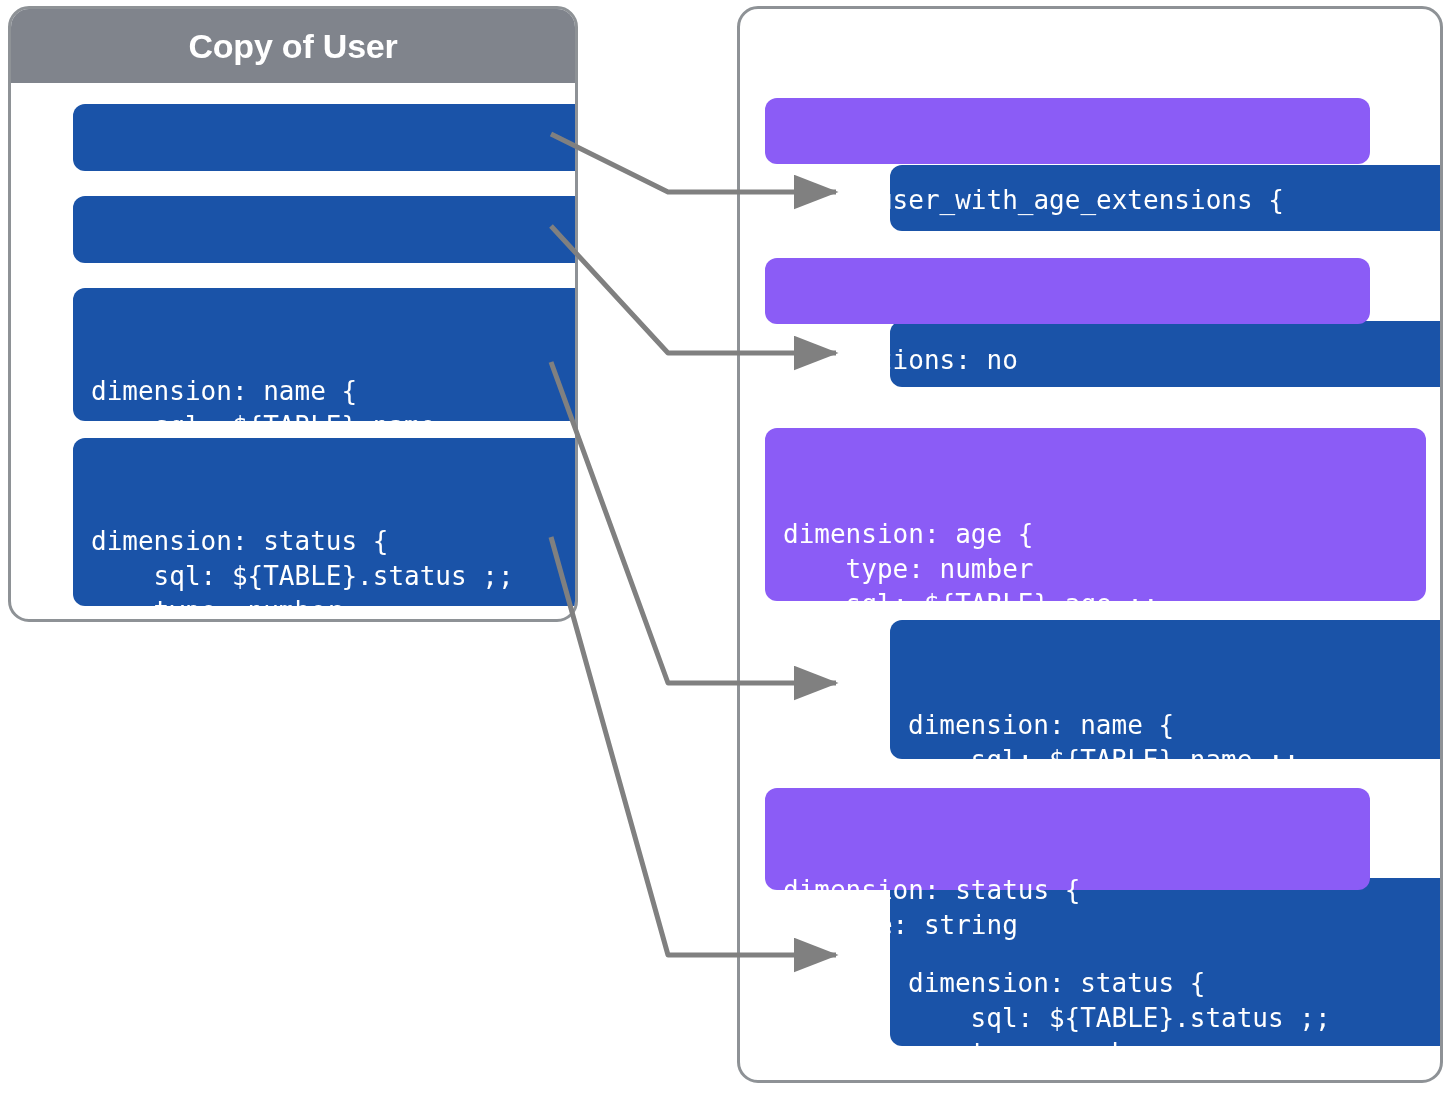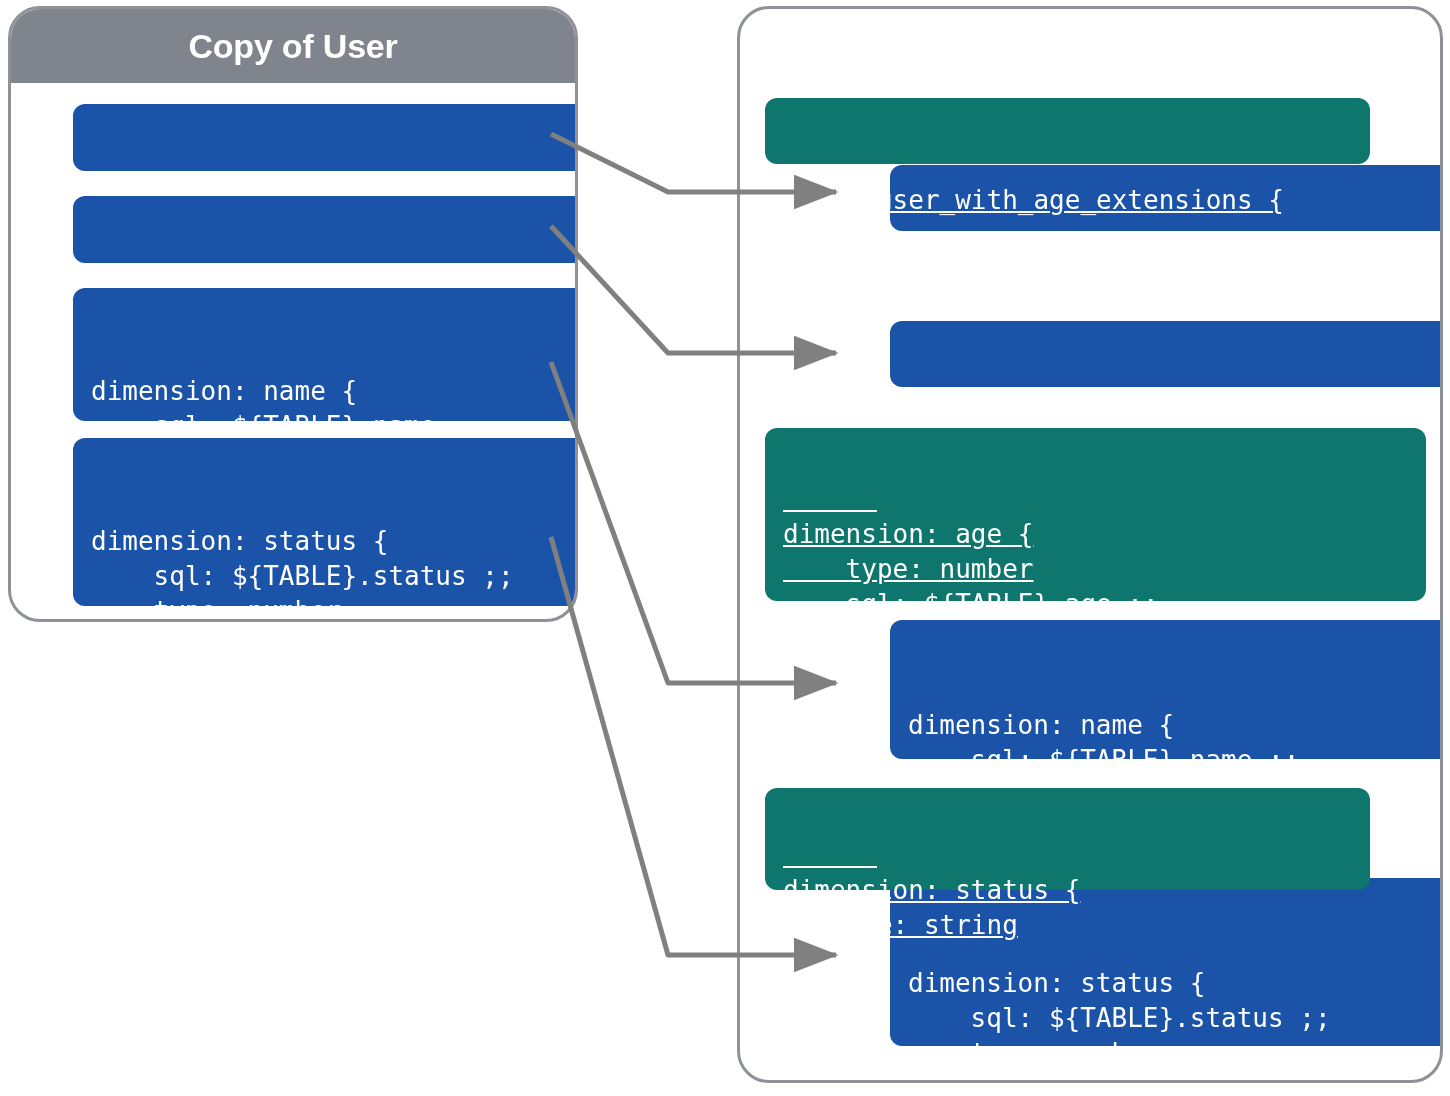--- a/index.html
+++ b/index.html
@@ -20,21 +20,21 @@
     left: 0; top: 0;
     width: 1450px;
     height: 1096px;
   }
 
   
   .panel {
     position: absolute;
     box-sizing: border-box;
     border: 3px solid #8e9296;
-    border-radius: 32px;
+    border-radius: 21px;
     background: #ffffff;
     overflow: hidden;
   }
   .panel-header {
     position: absolute;
     left: 0; top: 0;
     width: 100%;
     background: #80848c;
     color: #ffffff;
     text-align: center;
@@ -69,21 +69,21 @@
     box-sizing: border-box;
     border-radius: 12px;
     color: #ffffff;
     font-family: "DejaVu Sans Mono", "Liberation Mono", monospace;
     font-size: 26px;
     line-height: 35px;
     white-space: pre;
     letter-spacing: 0px;
   }
   .block.dark  { background: #1a53a8; margin-left: 35px; }
-  .block.light { background: #0f766e; text-decoration: underline; }
+  .block.light { background: #8b5cf6; }
 
   .block > .code {
     display: block;
     white-space: pre;
   }
 
   
   .z-light { z-index: 3; }
   .z-dark  { z-index: 2; }
 
@@ -129,20 +129,23 @@
 
   <div class="panel" id="panel-right">
 
     <div class="block light z-light" style="left:25px; top:89px; width:605px; height:66px; padding:15px 18px;">
       <span class="code">view: user_with_age_extensions {</span>
     </div>
     <div class="block dark z-dark" style="left:115px; top:156px; width:563px; height:66px; padding:15px 18px;">
       <span class="code">view: user {</span>
     </div>
 
+    <div class="block light z-light" style="left:25px; top:249px; width:605px; height:66px; padding:15px 18px;">
+      <span class="code">suggestions: no</span>
+    </div>
     <div class="block dark z-dark" style="left:115px; top:312px; width:563px; height:66px; padding:15px 18px;">
       <span class="code">suggestions: yes</span>
     </div>
 
     <div class="block light z-light" style="left:25px; top:419px; width:661px; height:173px; padding:19px 18px;">
       <span class="code">dimension: age {
     type: number
     sql: ${TABLE}.age ;;
 }</span>
     </div>

